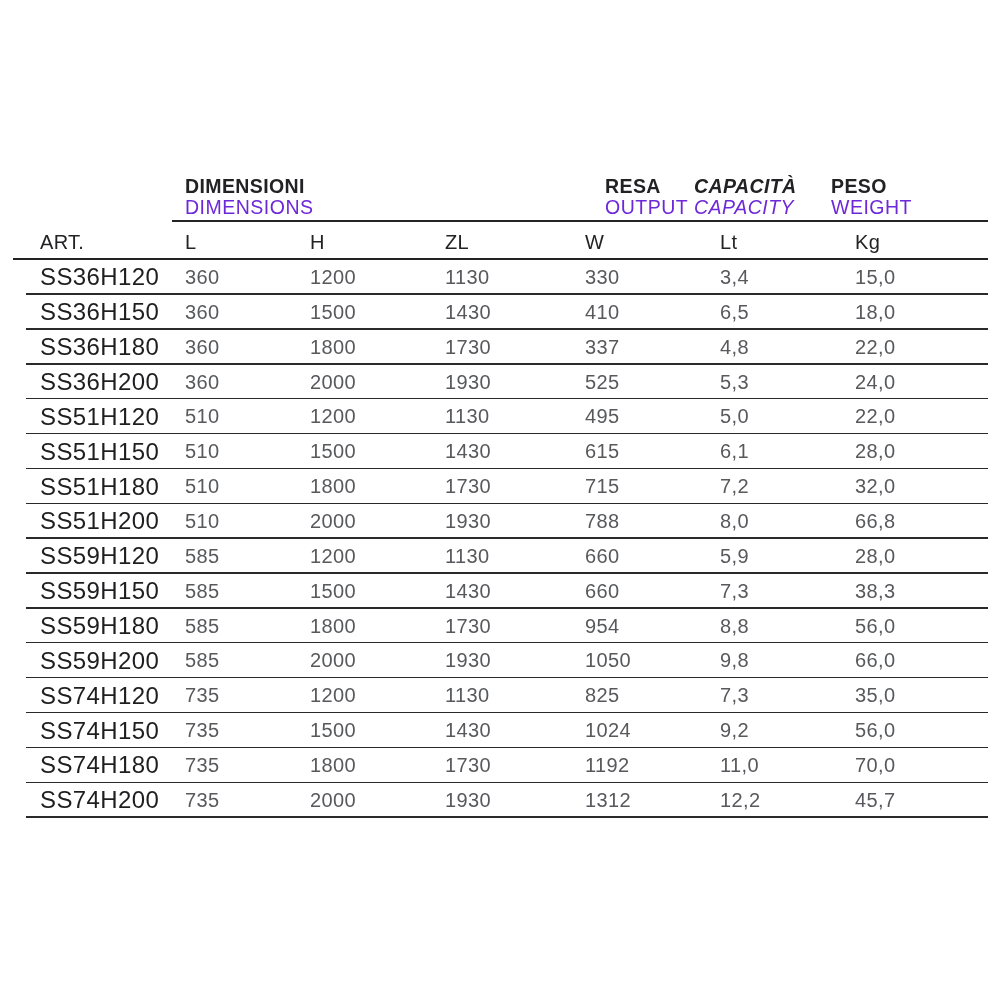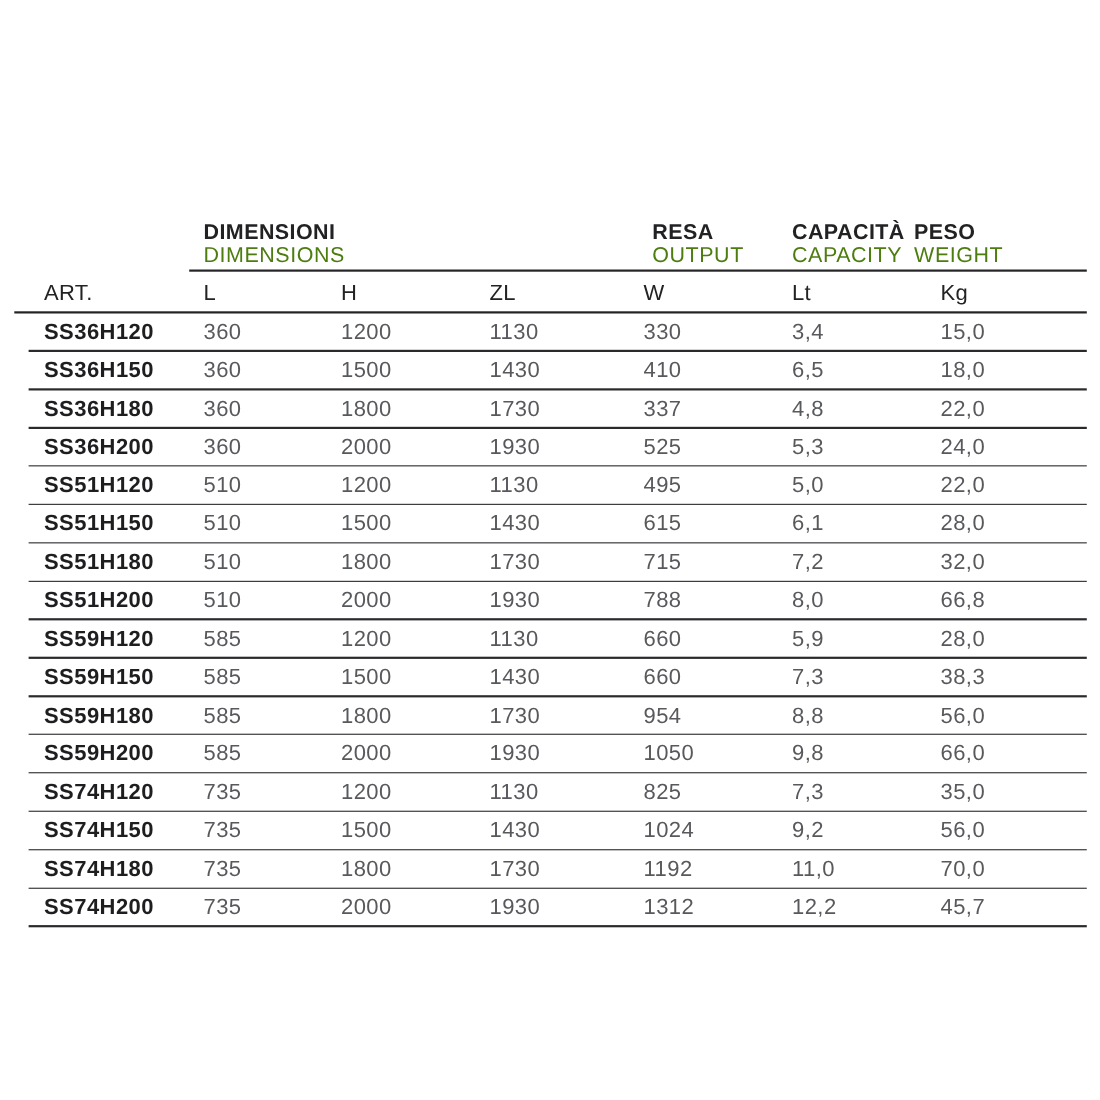--- a/index.html
+++ b/index.html
@@ -12,21 +12,20 @@
     height: 1000px;
     position: relative;
     font-family: "Liberation Sans", sans-serif;
     -webkit-font-smoothing: antialiased;
   }
   .sheet {
     position: absolute;
     left: 13px;
     top: 176px;
     width: 975px;
-    margin-top: 25px;
   }
 
   
   .ghead {
     position: relative;
     height: 46px;
   }
   .g {
     position: absolute;
     top: 0;
@@ -36,27 +35,27 @@
     line-height: 21px;
     font-weight: 700;
     color: #222224;
     letter-spacing: 0.4px;
     white-space: nowrap;
   }
   .g-en {
     font-size: 19.5px;
     line-height: 21px;
     font-weight: 400;
-    color: #4d7c0f;
+    color: #6d28d9;
     letter-spacing: 0.5px;
     white-space: nowrap;
   }
   .g-dimensioni { left: 172px; }
-  .g-resa       { left: 580px; }
-  .g-capacita   { left: 707px; }
+  .g-resa       { left: 592px; }
+  .g-capacita   { left: 681px; font-style: italic; }
   .g-peso       { left: 818px; }
   .g-underline {
     position: absolute;
     left: 159px;
     right: 0;
     bottom: 0;
     height: 1.8px;
     background: #242427;
   }
 
@@ -103,22 +102,22 @@
     right: 0;
     bottom: 0;
     height: 1.4px;
     background: #2a2a2d;
   }
   .cell.art {
     padding-left: 27px;
     white-space: nowrap;
   }
   .row .cell.art {
-    font-size: 20px;
-    font-weight: 700;
+    font-size: 24px;
+    font-weight: 400;
     color: #1e1e20;
     letter-spacing: 0.4px;
   }
   .row .cell.val {
     font-size: 20px;
     font-weight: 400;
     color: #58595c;
     letter-spacing: 0.4px;
     white-space: nowrap;
   }

